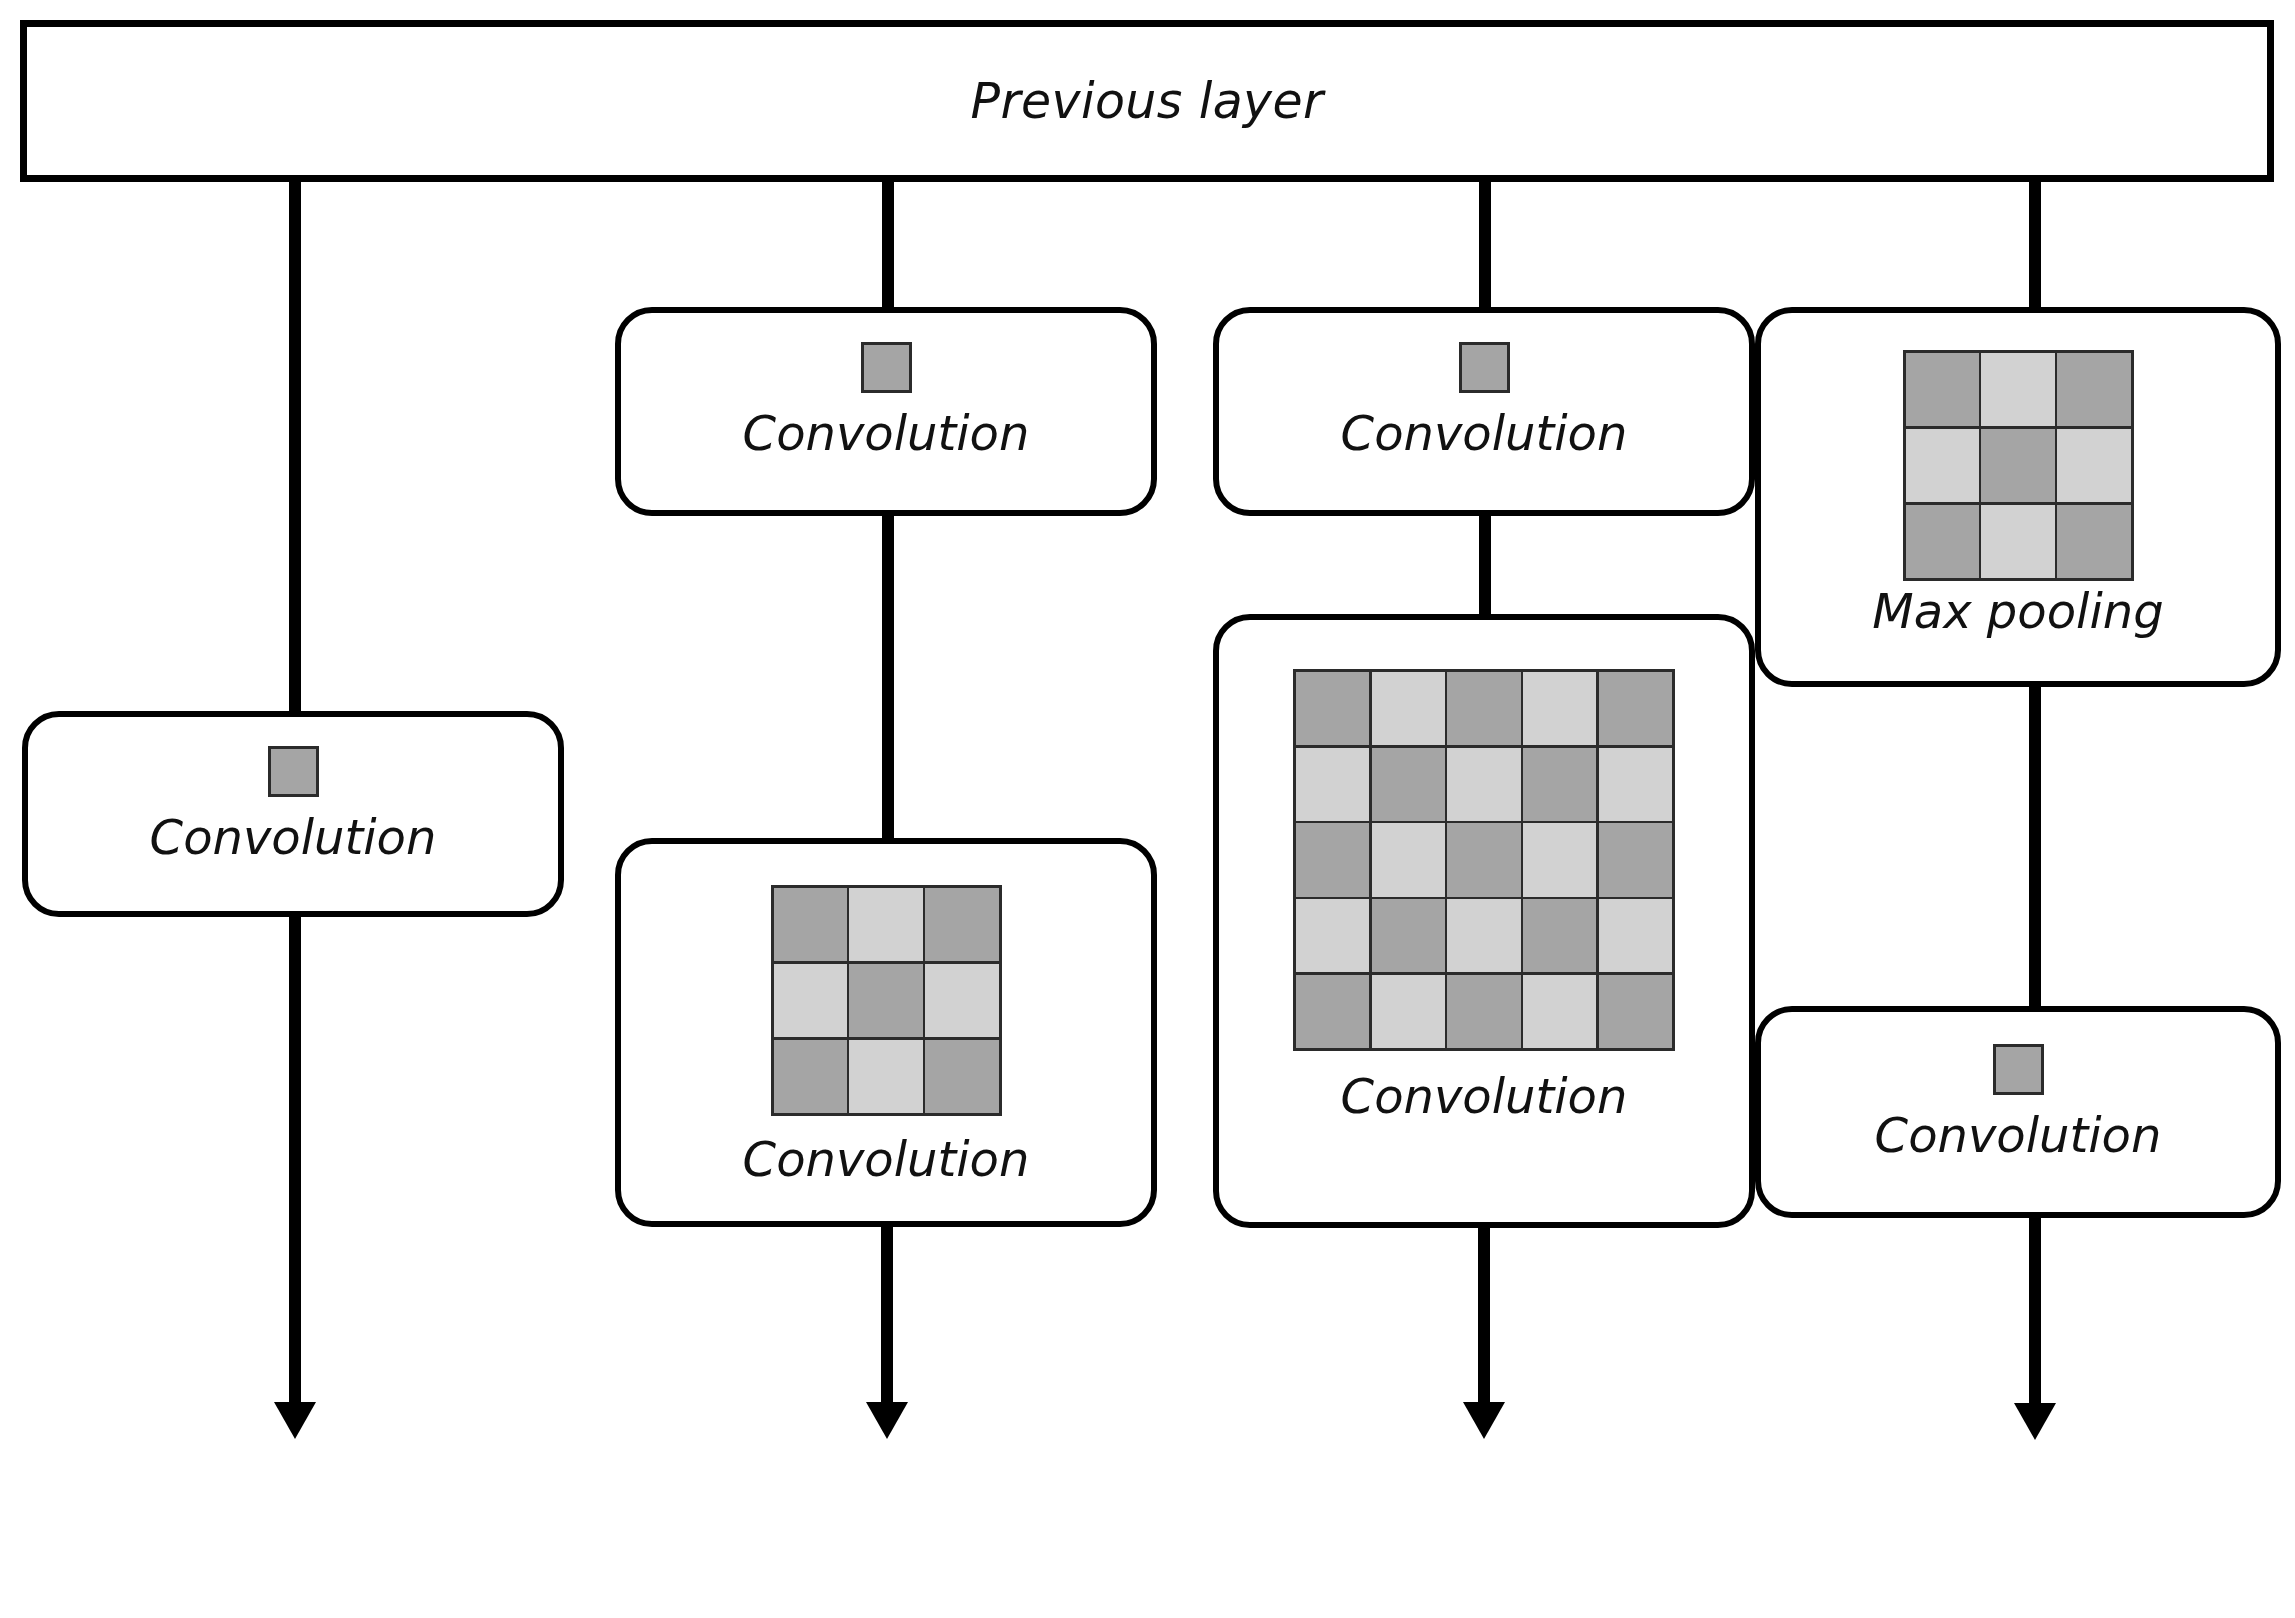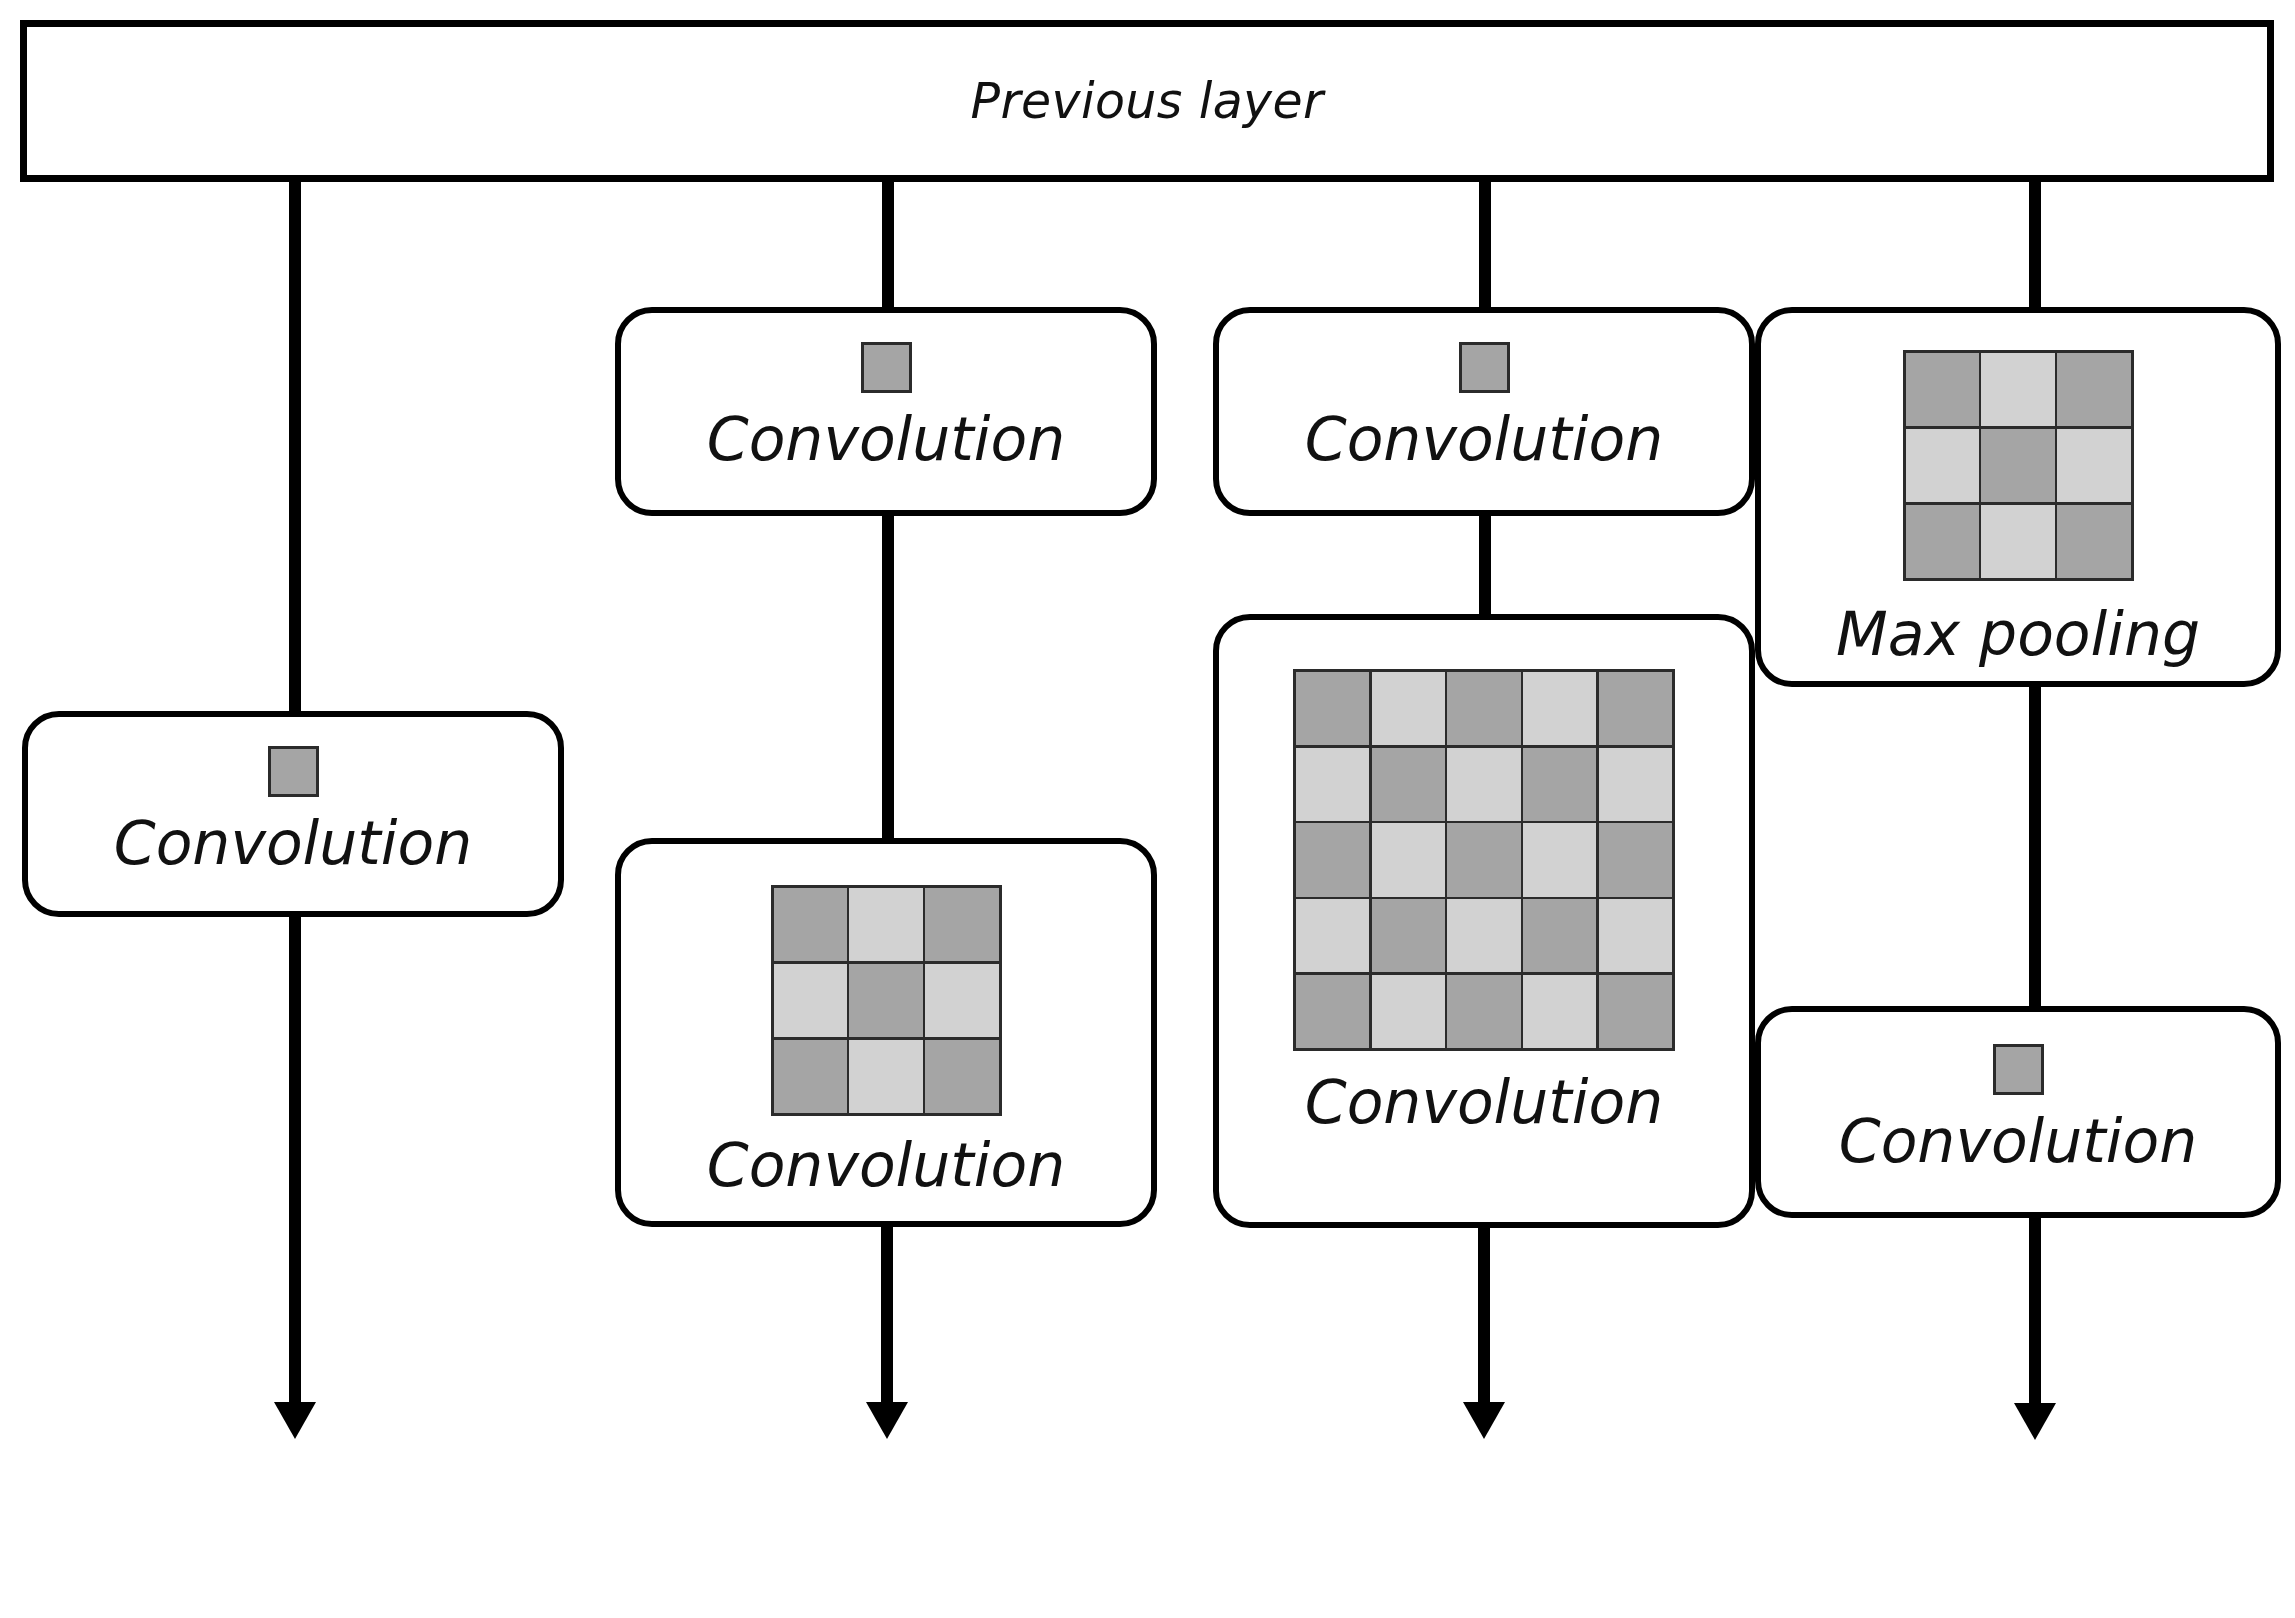--- a/index.html
+++ b/index.html
@@ -42,21 +42,21 @@
     background: #ffffff;
     border: 6.4px solid #000000;
     border-radius: 37px;
     box-sizing: border-box;
     z-index: 5;
     display: flex;
     flex-direction: column;
     align-items: center;
   }
   .opbox .op-label {
-    font-size: 60px;
+    font-size: 48px;
     color: #111111;
     line-height: 1;
     white-space: nowrap;
   }
 
   
   .kernel {
     display: grid;
     border: 3.2px solid #2b2b2b;
     box-sizing: content-box;
@@ -219,21 +219,21 @@
             <div class="cell light"></div>
             <div class="cell dark"></div>
             <div class="cell light"></div>
             <div class="cell dark"></div>
             <div class="cell light"></div>
             <div class="cell dark"></div>
             <div class="cell light"></div>
             <div class="cell dark"></div>
           </div>
         </div>
-        <span class="op-label" style="margin-top: 23px;">Max pooling</span>
+        <span class="op-label" style="margin-top: 6px;">Max pooling</span>
       </div>
       <div class="opbox" style="left: 1755px; top: 1006px; width: 526px; height: 212px;">
         <div style="margin-top: 32px;">
           <div class="kernel k1" style="width: 45px; height: 45px;">
             <div class="cell dark"></div>
           </div>
         </div>
         <span class="op-label" style="margin-top: 16px;">Convolution</span>
       </div>
     </div>

